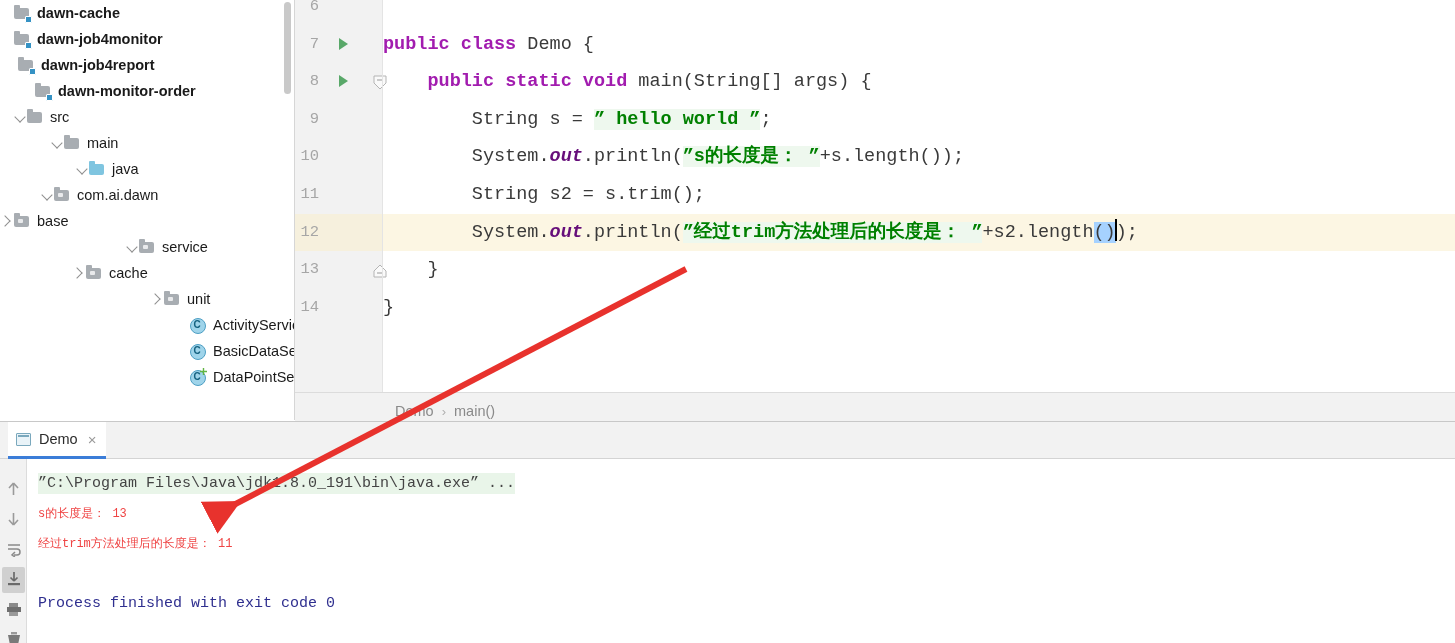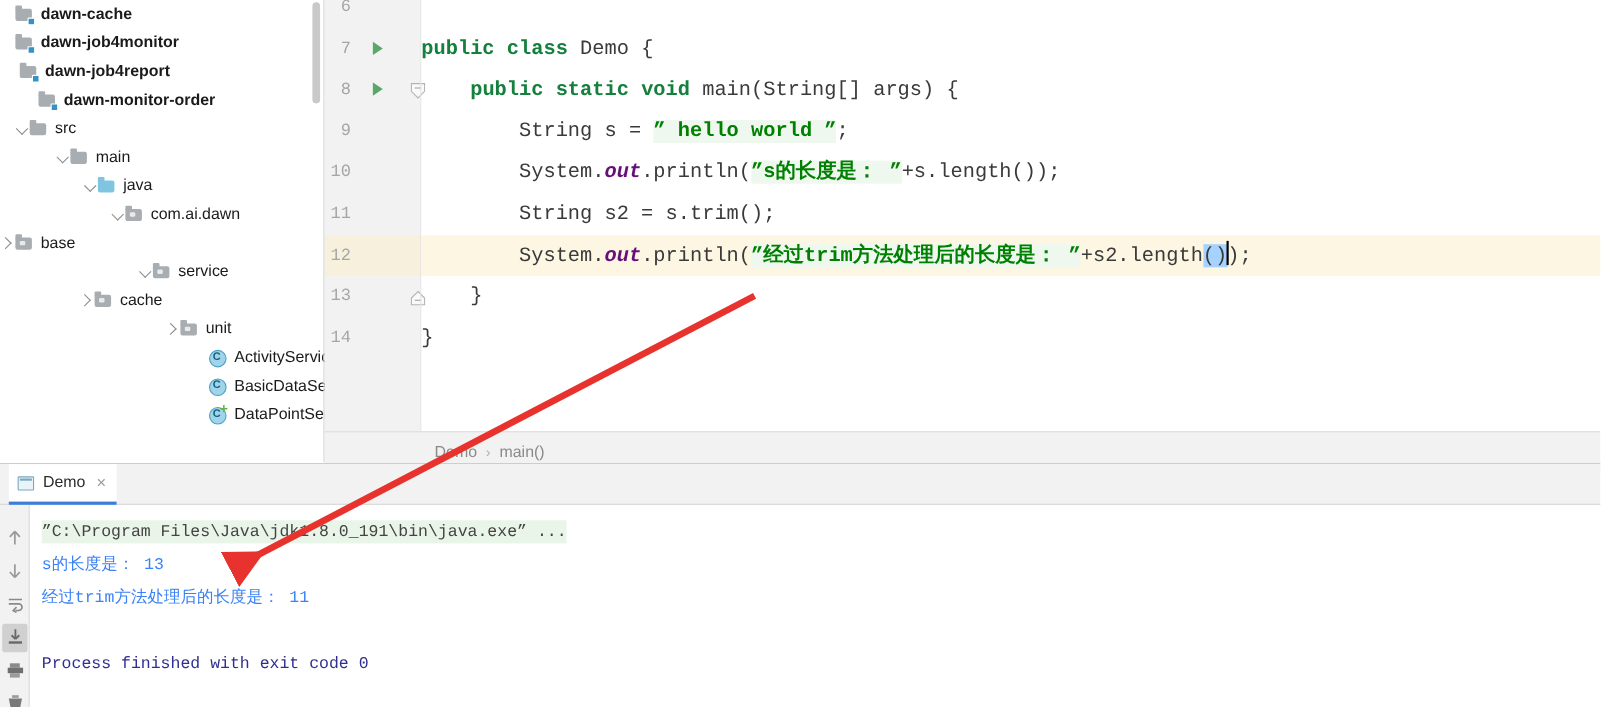--- a/index.html
+++ b/index.html
@@ -98,21 +98,21 @@
     position:absolute; left:78px; top:12px; width:14px; height:15px;
   }
   .fold-collapse svg { display:block; }
   .bulb { position:absolute; left:100px; top:10px; width:18px; height:20px; }
 
   .code-line {
     position:absolute; left:88px; height:37.6px; line-height:37.6px;
     font-family:"Liberation Mono", monospace; font-size:18.5px; color:#3a3a3a;
     white-space:pre;
   }
-  .kw { color:#15803d; font-weight:bold; }
+  .kw { color:#a21caf; font-weight:bold; }
   .str { color:#008000; font-weight:bold; background:#eef8ee; }
   .strcjk { color:#008000; font-weight:bold; background:#eef8ee; }
   .fld { color:#660e7a; font-style:italic; font-weight:bold; }
   .cls { color:#3a3a3a; }
   .sel { background:#a6d2ff; }
   .caret { display:inline-block; width:2px; height:22px; background:#000; vertical-align:-4px; margin:0 -1px; }
   #line12-hl {
     position:absolute; left:0; right:0; height:37.6px; background:#fcf6e3;
   }
   #line12-gutter-hl { position:absolute; left:0; width:88px; height:37.6px; background:#f6f0dd; }
@@ -156,41 +156,41 @@
   .tbtn.active { background:#d0d0d0; border-radius:2px; }
   .tbtn svg { display:block; margin:4px auto 0; }
 
   #console {
     position:absolute; left:28px; top:37px; right:0; bottom:0; background:#ffffff;
     font-family:"Liberation Mono", monospace; font-size:15px;
     padding-top:10px;
   }
   .cline { position:relative; height:30px; line-height:30px; padding-left:10px; white-space:nowrap; }
   .cline .cmd { background:#e9f5e9; color:#444; padding:2px 0; }
-  .cline.out { color:#3b82f6; font-size:15px; }
+  .cline.out { color:#ef4444; font-size:12px; }
   .cline.finish { color:#2f2f8f; }
 
   
   #red-arrow { position:absolute; left:0; top:0; width:1455px; height:643px; pointer-events:none; z-index:50; }
 </style>
 </head>
 <body>
 
 <div id="app">
 
   <div id="project-tree">
     <div id="tree-rows">
         <div class="tree-row bold" style="padding-left: 0px;"><span class="twisty "></span><span class="ficon"><span class="badge"></span></span><span class="tlabel">dawn-cache</span></div>
         <div class="tree-row bold" style="padding-left: 0px;"><span class="twisty "></span><span class="ficon"><span class="badge"></span></span><span class="tlabel">dawn-job4monitor</span></div>
         <div class="tree-row bold" style="padding-left: 4px;"><span class="twisty "></span><span class="ficon"><span class="badge"></span></span><span class="tlabel">dawn-job4report</span></div>
         <div class="tree-row bold" style="padding-left: 0px; margin-left: 21px;"><span class="twisty "></span><span class="ficon"><span class="badge"></span></span><span class="tlabel">dawn-monitor-order</span></div>
         <div class="tree-row" style="padding-left: 13px;"><span class="twisty down"></span><span class="ficon"></span><span class="tlabel">src</span></div>
         <div class="tree-row" style="padding-left: 50px;"><span class="twisty down"></span><span class="ficon"></span><span class="tlabel">main</span></div>
         <div class="tree-row" style="padding-left: 75px;"><span class="twisty down"></span><span class="ficon blue"></span><span class="tlabel">java</span></div>
-        <div class="tree-row" style="padding-left: 100px;"><span class="twisty down"></span><span class="ficon"><span class="dot"></span></span><span class="tlabel">com.ai.dawn</span></div>
+        <div class="tree-row" style="padding-left: 40px;"><span class="twisty down"></span><span class="ficon"><span class="dot"></span></span><span class="tlabel">com.ai.dawn</span></div>
         <div class="tree-row" style=""><span class="twisty right"></span><span class="ficon"><span class="dot"></span></span><span class="tlabel">base</span></div>
         <div class="tree-row" style="padding-left: 125px;"><span class="twisty down"></span><span class="ficon"><span class="dot"></span></span><span class="tlabel">service</span></div>
         <div class="tree-row" style="padding-left: 72px;"><span class="twisty right"></span><span class="ficon"><span class="dot"></span></span><span class="tlabel">cache</span></div>
         <div class="tree-row" style="padding-left: 150px;"><span class="twisty right"></span><span class="ficon"><span class="dot"></span></span><span class="tlabel">unit</span></div>
         <div class="tree-row" style="padding-left: 175px;"><span class="twisty "></span><span class="cicon"><span class="c">C</span></span><span class="tlabel">ActivityServiceIm</span></div>
         <div class="tree-row" style="padding-left: 175px;"><span class="twisty "></span><span class="cicon"><span class="c">C</span></span><span class="tlabel">BasicDataService</span></div>
         <div class="tree-row" style="padding-left: 175px;"><span class="twisty "></span><span class="cicon"><span class="c">C</span><span class="plus"></span></span><span class="tlabel">DataPointService</span></div>
       </div>
     <div id="tree-scrollbar"></div>
   </div>

